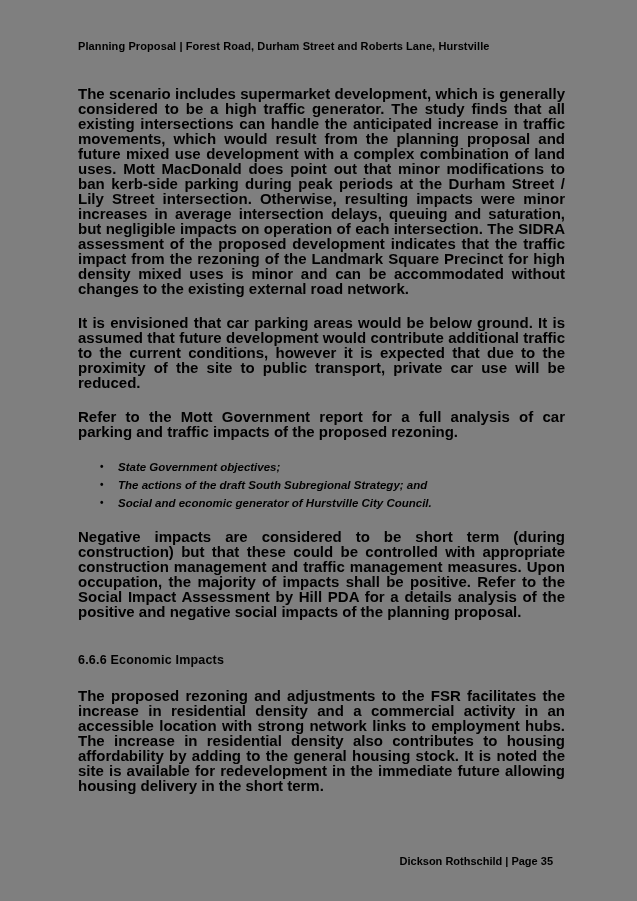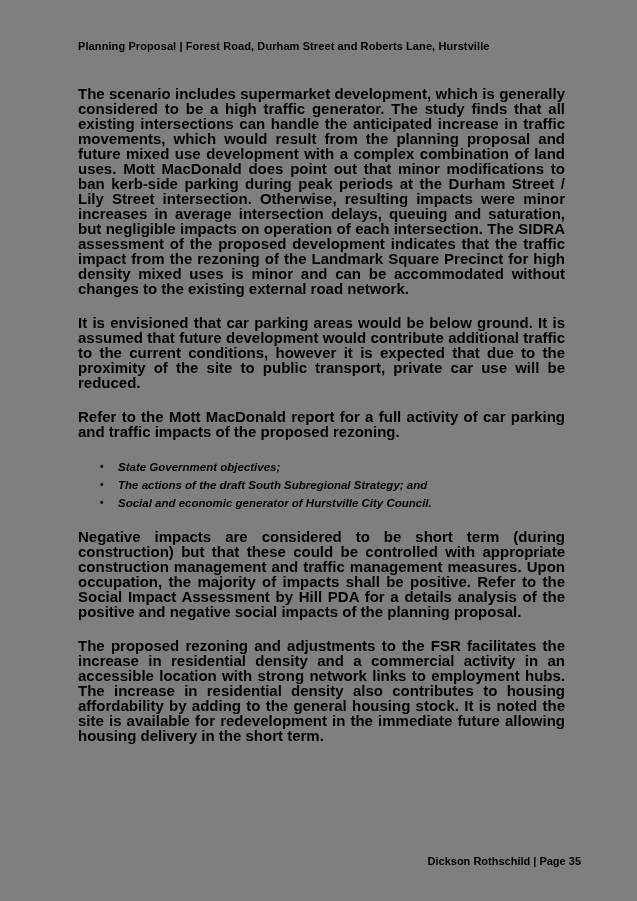--- a/index.html
+++ b/index.html
@@ -66,56 +66,57 @@
   .section-heading {
     font-size: 12.5px;
     font-weight: 700;
     margin-top: 34px;
     margin-bottom: 21px;
     letter-spacing: 0.2px;
   }
 
   .doc-footer {
     position: absolute;
-    right: 56px;
+    right: 84px;
     bottom: 34px;
     font-size: 11px;
     font-weight: 700;
     text-align: right;
   }
 </style>
 </head>
 <body>
 
 <div class="page">
 
   <div class="doc-header">Planning Proposal | Forest Road, Durham Street and Roberts Lane, Hurstville</div>
 
   <p class="para">The scenario includes supermarket development, which is generally considered to be a high traffic generator. The study finds that all existing intersections can handle the anticipated increase in traffic movements, which would result from the planning proposal and future mixed use development with a complex combination of land uses. Mott MacDonald does point out that minor modifications to ban kerb-side parking during peak periods at the Durham Street / Lily Street intersection. Otherwise, resulting impacts were minor increases in average intersection delays, queuing and saturation, but negligible impacts on operation of each intersection.   The SIDRA assessment of the proposed development indicates that the traffic impact from the rezoning of the Landmark Square Precinct for high density mixed uses is minor and can be accommodated without changes to the existing external road network.</p>
 
   <p class="para">It is envisioned that car parking areas would be below ground.  It is assumed that future development would contribute additional traffic to the current conditions, however it is expected that due to the proximity of the site to public transport, private car use will be reduced.</p>
 
-  <p class="para">Refer to the Mott MacDonald report for a full activity of car parking and traffic impacts of the proposed rezoning.</p>
+  <p class="para">Refer to the Mott Government report for a full analysis of car parking and traffic impacts of the proposed rezoning.</p>
 
 
   <ul class="bullet-list">
     <li class="bullet-item">
       <span class="bullet-marker">•</span>
       <span class="bullet-text">State Government objectives;</span>
     </li>
     <li class="bullet-item">
       <span class="bullet-marker">•</span>
       <span class="bullet-text">The actions of the draft South Subregional Strategy; and</span>
     </li>
     <li class="bullet-item">
       <span class="bullet-marker">•</span>
       <span class="bullet-text">Social and economic generator of Hurstville City Council.</span>
     </li>
   </ul>
 
   <p class="para">Negative impacts are considered to be short term (during construction) but that these could be controlled with appropriate construction management and traffic management measures. Upon occupation, the majority of impacts shall be positive. Refer to the Social Impact Assessment by Hill PDA for a details analysis of the positive and negative social impacts of the planning proposal.</p>
 
+  <h2 class="section-heading">6.6.6 Economic Impacts</h2>
 
   <p class="para">The proposed rezoning and adjustments to the FSR facilitates the increase in residential density and a commercial activity in an accessible location with strong network links to employment hubs. The increase in residential density also contributes to housing affordability by adding to the general housing stock. It is noted the site is available for redevelopment in the immediate future allowing housing delivery in the short term.</p>
 
   <div class="doc-footer">Dickson Rothschild | Page 35</div>
 
 </div>
 
 </body></html>

